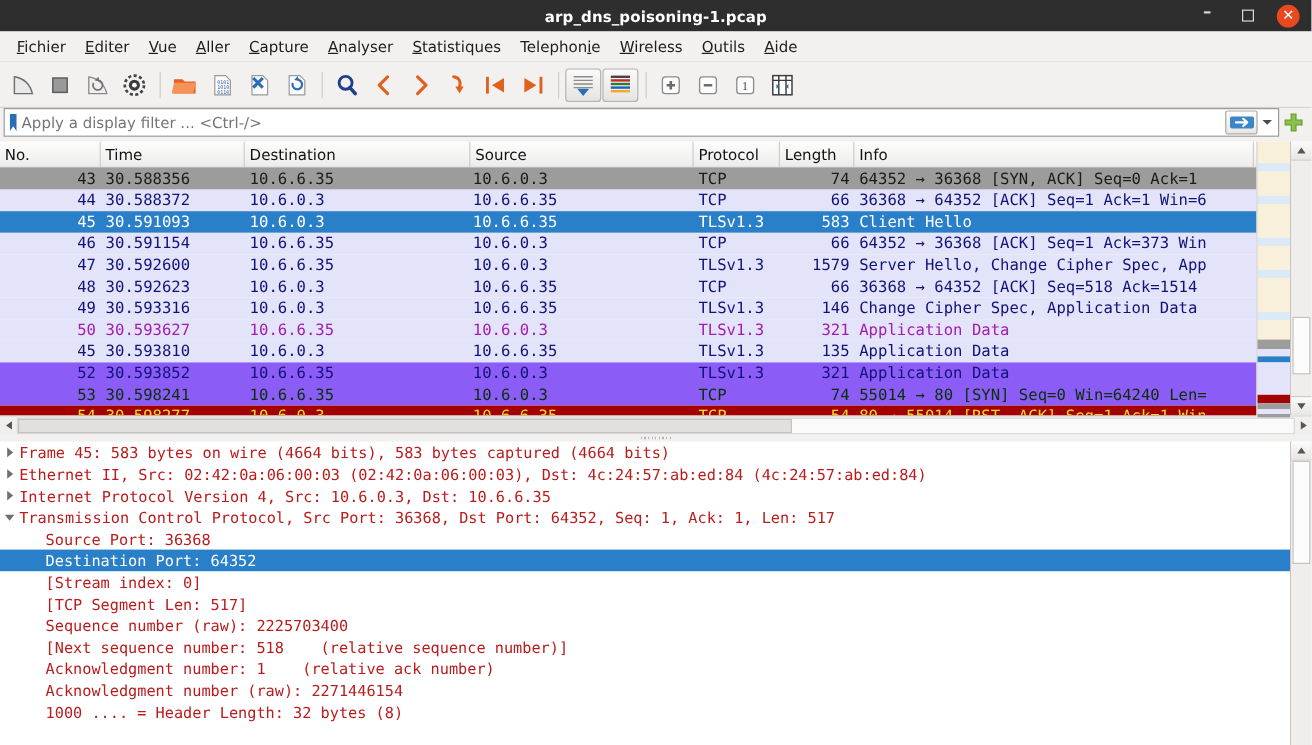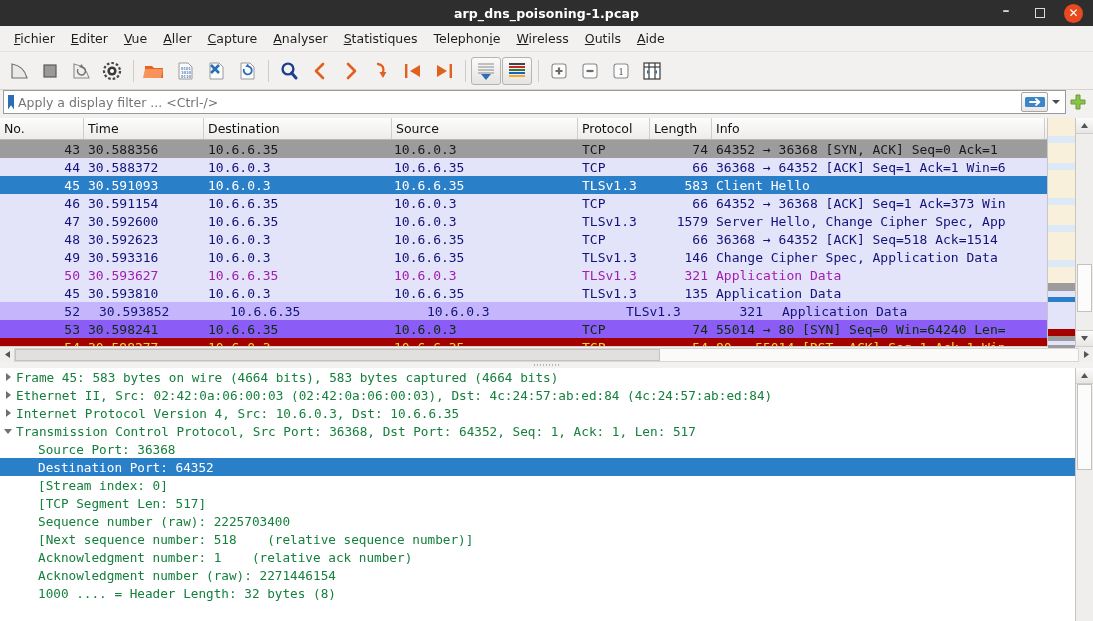--- a/index.html
+++ b/index.html
@@ -104,21 +104,21 @@
   .splitter { height: 6px; background: #f2f1f0; position: relative; }
   .splitter::after { content: ""; position: absolute; left: 50%; top: 2px;
                      width: 26px; height: 2px; margin-left: -13px;
                      background: repeating-linear-gradient(90deg,#b7b4b1 0 1px,transparent 1px 3px); }
 
   
   .detailpane { position: relative; background: #ffffff; height: 255px; display: flex; }
   .dp-main { flex: 1; position: relative; overflow: hidden;
              font-family: "DejaVu Sans Mono", "Liberation Mono", monospace; font-size: 12.7px; }
   .dp-row { height: 18px; display: flex; align-items: center; white-space: nowrap;
-            color: #15803d; }
+            color: #b91c1c; }
   .dp-row.sel { background: #2a7fc9; color: #ffffff; width: 1075px; }
   .dp-tri { width: 16px; display: flex; align-items: center; justify-content: center;
             flex: 0 0 16px; }
   .tri-r { width: 0; height: 0; border-left: 5px solid #707070;
            border-top: 4px solid transparent; border-bottom: 4px solid transparent; }
   .tri-d { width: 0; height: 0; border-top: 5px solid #707070;
            border-left: 4px solid transparent; border-right: 4px solid transparent; }
   .dp-vscroll { width: 18px; background: #f0efed; border-left: 1px solid #c8c5c2;
                 display: flex; flex-direction: column; }
 </style>
@@ -403,21 +403,21 @@
           </div>
           <div class="pl-row" style="background: rgb(227, 227, 250); color: rgb(18, 18, 122);">
             <div class="td num" style="width: 84px; flex: 0 0 84px;">45</div>
             <div class="td " style="width: 120px; flex: 0 0 120px;">30.593810</div>
             <div class="td " style="width: 186px; flex: 0 0 186px;">10.6.0.3</div>
             <div class="td " style="width: 188px; flex: 0 0 188px;">10.6.6.35</div>
             <div class="td " style="width: 72px; flex: 0 0 72px;">TLSv1.3</div>
             <div class="td len" style="width: 62px; flex: 0 0 62px;">135</div>
             <div class="td " style="width: 333px; flex: 0 0 333px;">Application Data</div>
           </div>
-          <div class="pl-row" style="background: #c4b5fd; color: rgb(18, 18, 122); gap: 11px;">
+          <div class="pl-row" style="background: #8b5cf6; color: rgb(18, 18, 122);">
             <div class="td num" style="width: 84px; flex: 0 0 84px;">52</div>
             <div class="td " style="width: 120px; flex: 0 0 120px;">30.593852</div>
             <div class="td " style="width: 186px; flex: 0 0 186px;">10.6.6.35</div>
             <div class="td " style="width: 188px; flex: 0 0 188px;">10.6.0.3</div>
             <div class="td " style="width: 72px; flex: 0 0 72px;">TLSv1.3</div>
             <div class="td len" style="width: 62px; flex: 0 0 62px;">321</div>
             <div class="td " style="width: 333px; flex: 0 0 333px;">Application Data</div>
           </div>
           <div class="pl-row" style="background: #8b5cf6; color: rgb(10, 47, 10);">
             <div class="td num" style="width: 84px; flex: 0 0 84px;">53</div>

